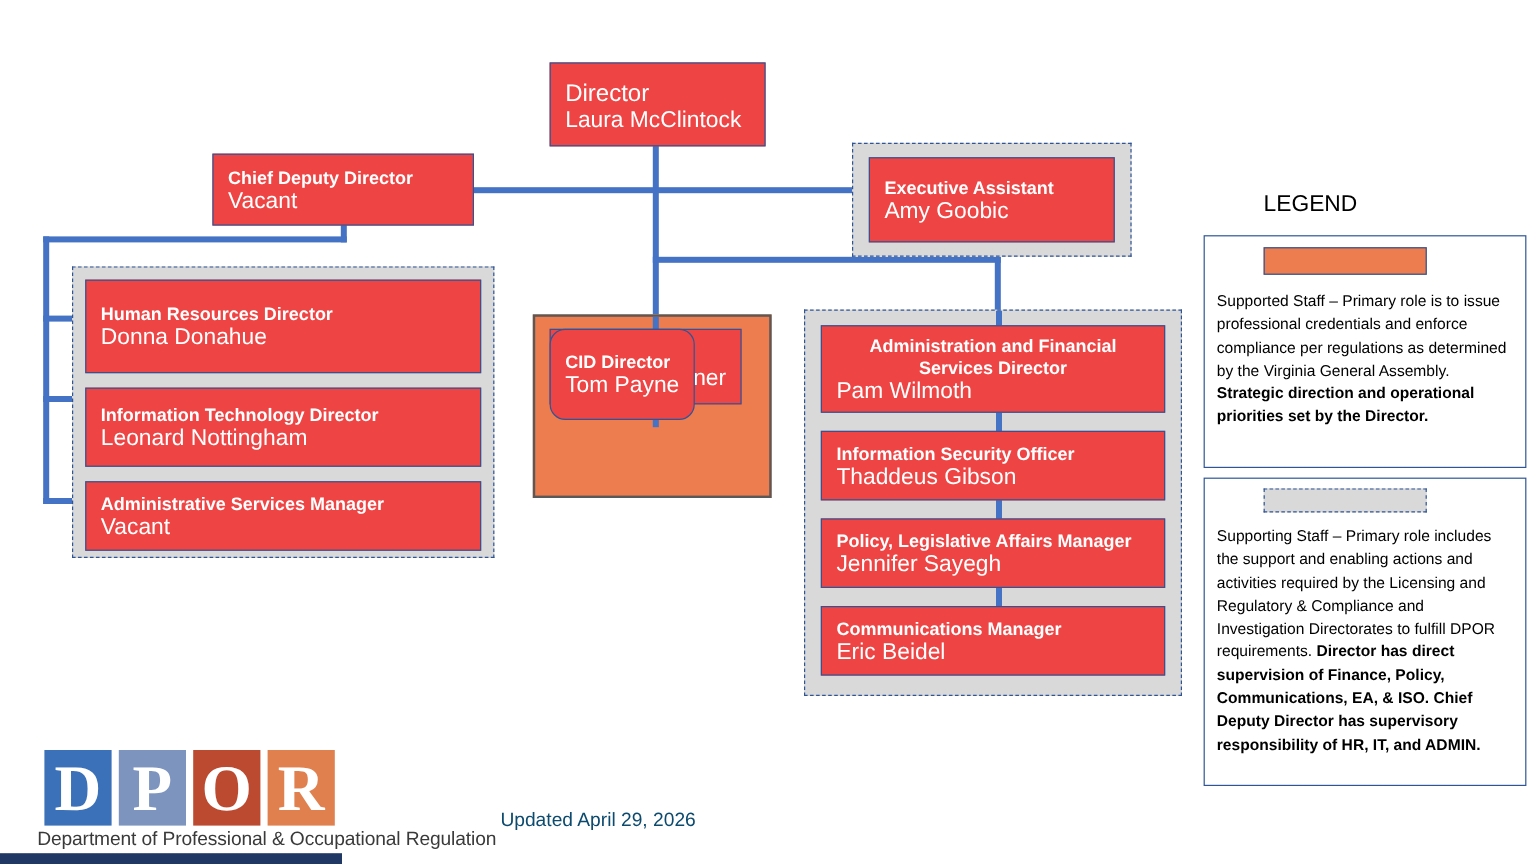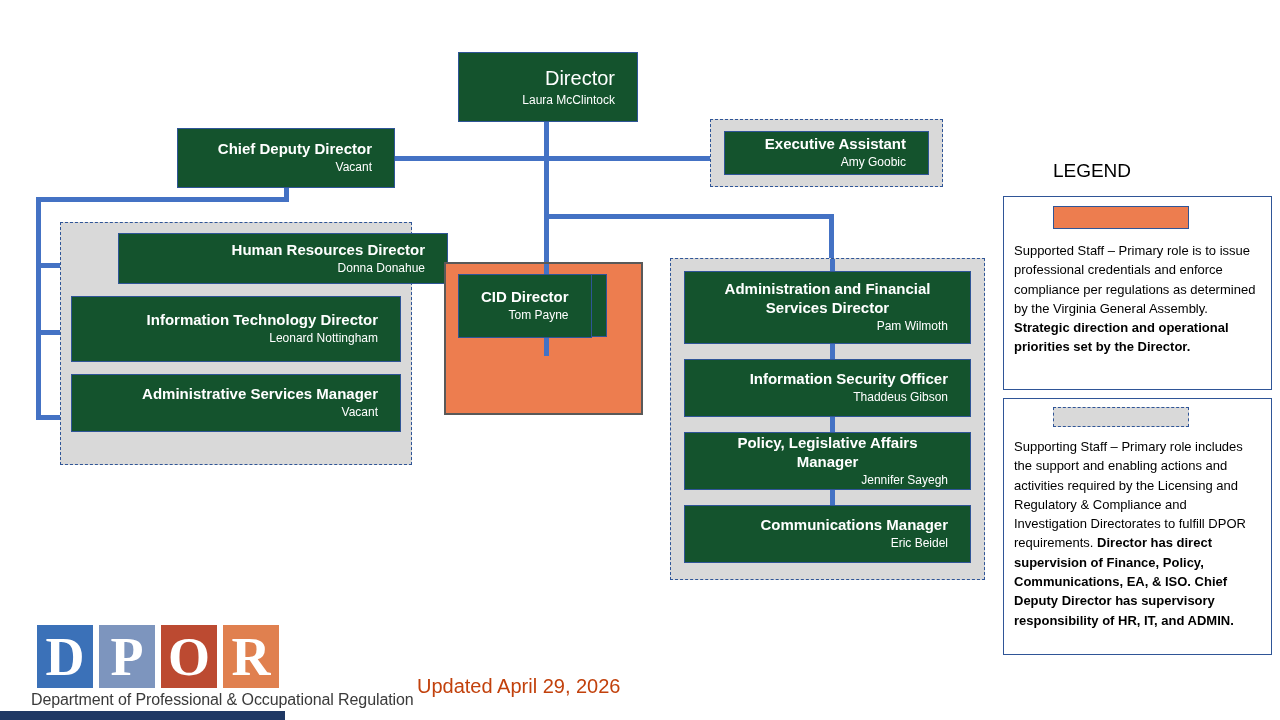--- a/index.html
+++ b/index.html
@@ -1,41 +1,41 @@
 <!DOCTYPE html>
 <html><head>
 <meta charset="utf-8">
 <style>
   html,body{margin:0;padding:0;background:#fff;}
   .stage{position:relative;width:1280px;height:720px;background:#fff;overflow:hidden;
          font-family:"Liberation Sans", sans-serif;}
   
   .line{position:absolute;background:#4472C4;}
   
-  .node{position:absolute;background:#14532d;border:1.5px solid #2F5597;box-sizing:border-box;
-        display:flex;flex-direction:column;justify-content:center;align-items:flex-end;
-        color:#fff;text-align:center;padding:4px 22px;z-index:2;}
+  .node{position:absolute;background:#ef4444;border:1.5px solid #2F5597;box-sizing:border-box;
+        display:flex;flex-direction:column;justify-content:center;align-items:flex-start;
+        color:#fff;text-align:center;padding:4px 12px;z-index:2;}
   .node-title{font-weight:bold;font-size:15px;line-height:19px;}
-  .node-name{font-size:12px;line-height:19px;}
+  .node-name{font-size:19px;line-height:19px;}
   .director-title{font-size:20px;line-height:26px;font-weight:normal;}
   
   .group{position:absolute;background:#D9D9D9;box-sizing:border-box;z-index:1;}
   .group.dashed{border:1.6px dashed #2F5597;}
   .group .node{position:relative;width:100%;}
   .stack{position:absolute;left:10px;right:10px;top:10px;display:flex;flex-direction:column;}
   .orange-group{position:absolute;background:#ED7D4F;border:2px solid #595959;box-sizing:border-box;z-index:1;}
   .inner-line{position:absolute;background:#4472C4;z-index:0;}
   
   .legend-title{position:absolute;font-size:19px;color:#000;text-align:center;}
   .legend-box{position:absolute;background:#fff;border:1.5px solid #2F5597;box-sizing:border-box;}
   .swatch{position:absolute;box-sizing:border-box;}
   .legend-text{position:absolute;font-size:13px;line-height:19.3px;color:#000;}
   .legend-text b{font-weight:bold;}
   
-  .updated{position:absolute;font-size:20px;color:#c2410c;}
+  .updated{position:absolute;font-size:16px;color:#0c4a6e;}
   .logo{position:absolute;display:flex;gap:6px;}
   .tile{width:56px;height:63px;display:flex;align-items:center;justify-content:center;
         color:#fff;font-family:"Liberation Serif", serif;font-weight:bold;font-size:54px;}
   .logo-caption{position:absolute;font-size:16px;color:#3a3a3a;white-space:nowrap;letter-spacing:-0.1px;}
   .logo-bar{position:absolute;background:#1F3864;}
 </style>
 </head>
 <body>
 
 <div class="stage">
@@ -54,30 +54,30 @@
   <div class="node" style="left:458px;top:52px;width:180px;height:70px;">
     <div class="node-title director-title">Director</div>
     <div class="node-name">Laura McClintock</div>
   </div>
 
   <div class="node" style="left:177px;top:128px;width:218px;height:60px;">
     <div class="node-title">Chief Deputy Director</div>
     <div class="node-name">Vacant</div>
   </div>
 
-  <div class="group dashed" style="left:710px;top:119px;width:233px;height:68px;padding:11px 13px;">
+  <div class="group dashed" style="left:710px;top:119px;width:233px;height:95px;padding:11px 13px;">
     <div class="node" style="position:relative;width:100%;height:100%;">
       <div class="node-title">Executive Assistant</div>
       <div class="node-name">Amy Goobic</div>
     </div>
   </div>
 
   <div class="group dashed" style="left:60px;top:222px;width:352px;height:243px;">
     <div class="stack" style="gap:12px;">
-      <div class="node" style="height:51px;margin-left:47px;">
+      <div class="node" style="height:78px;">
         <div class="node-title">Human Resources Director</div>
         <div class="node-name">Donna Donahue</div>
       </div>
       <div class="node" style="height:66px;">
         <div class="node-title">Information Technology Director</div>
         <div class="node-name">Leonard Nottingham</div>
       </div>
       <div class="node" style="height:58px;">
         <div class="node-title">Administrative Services Manager</div>
         <div class="node-name">Vacant</div>
@@ -85,21 +85,21 @@
     </div>
   </div>
 
   <div class="orange-group" style="left:444px;top:262px;width:199px;height:153px;">
     <div class="inner-line" style="left:98px;top:0;width:5px;height:92px;"></div>
     <div class="stack" style="left:12px;right:12px;gap:10px;">
       <div class="node" style="height:63px;">
         <div class="node-title">LRPD Director</div>
         <div class="node-name">Steve Kirschner</div>
       </div>
-      <div class="node" style="height:64px;">
+      <div class="node" style="height:76px;border-radius:13px;">
         <div class="node-title">CID Director</div>
         <div class="node-name">Tom Payne</div>
       </div>
     </div>
   </div>
 
   <div class="group dashed" style="left:670px;top:258px;width:315px;height:322px;">
     <div class="inner-line" style="left:159px;top:0;width:5px;height:260px;"></div>
     <div class="stack" style="left:13px;right:13px;top:12px;gap:15px;">
       <div class="node" style="height:73px;">

